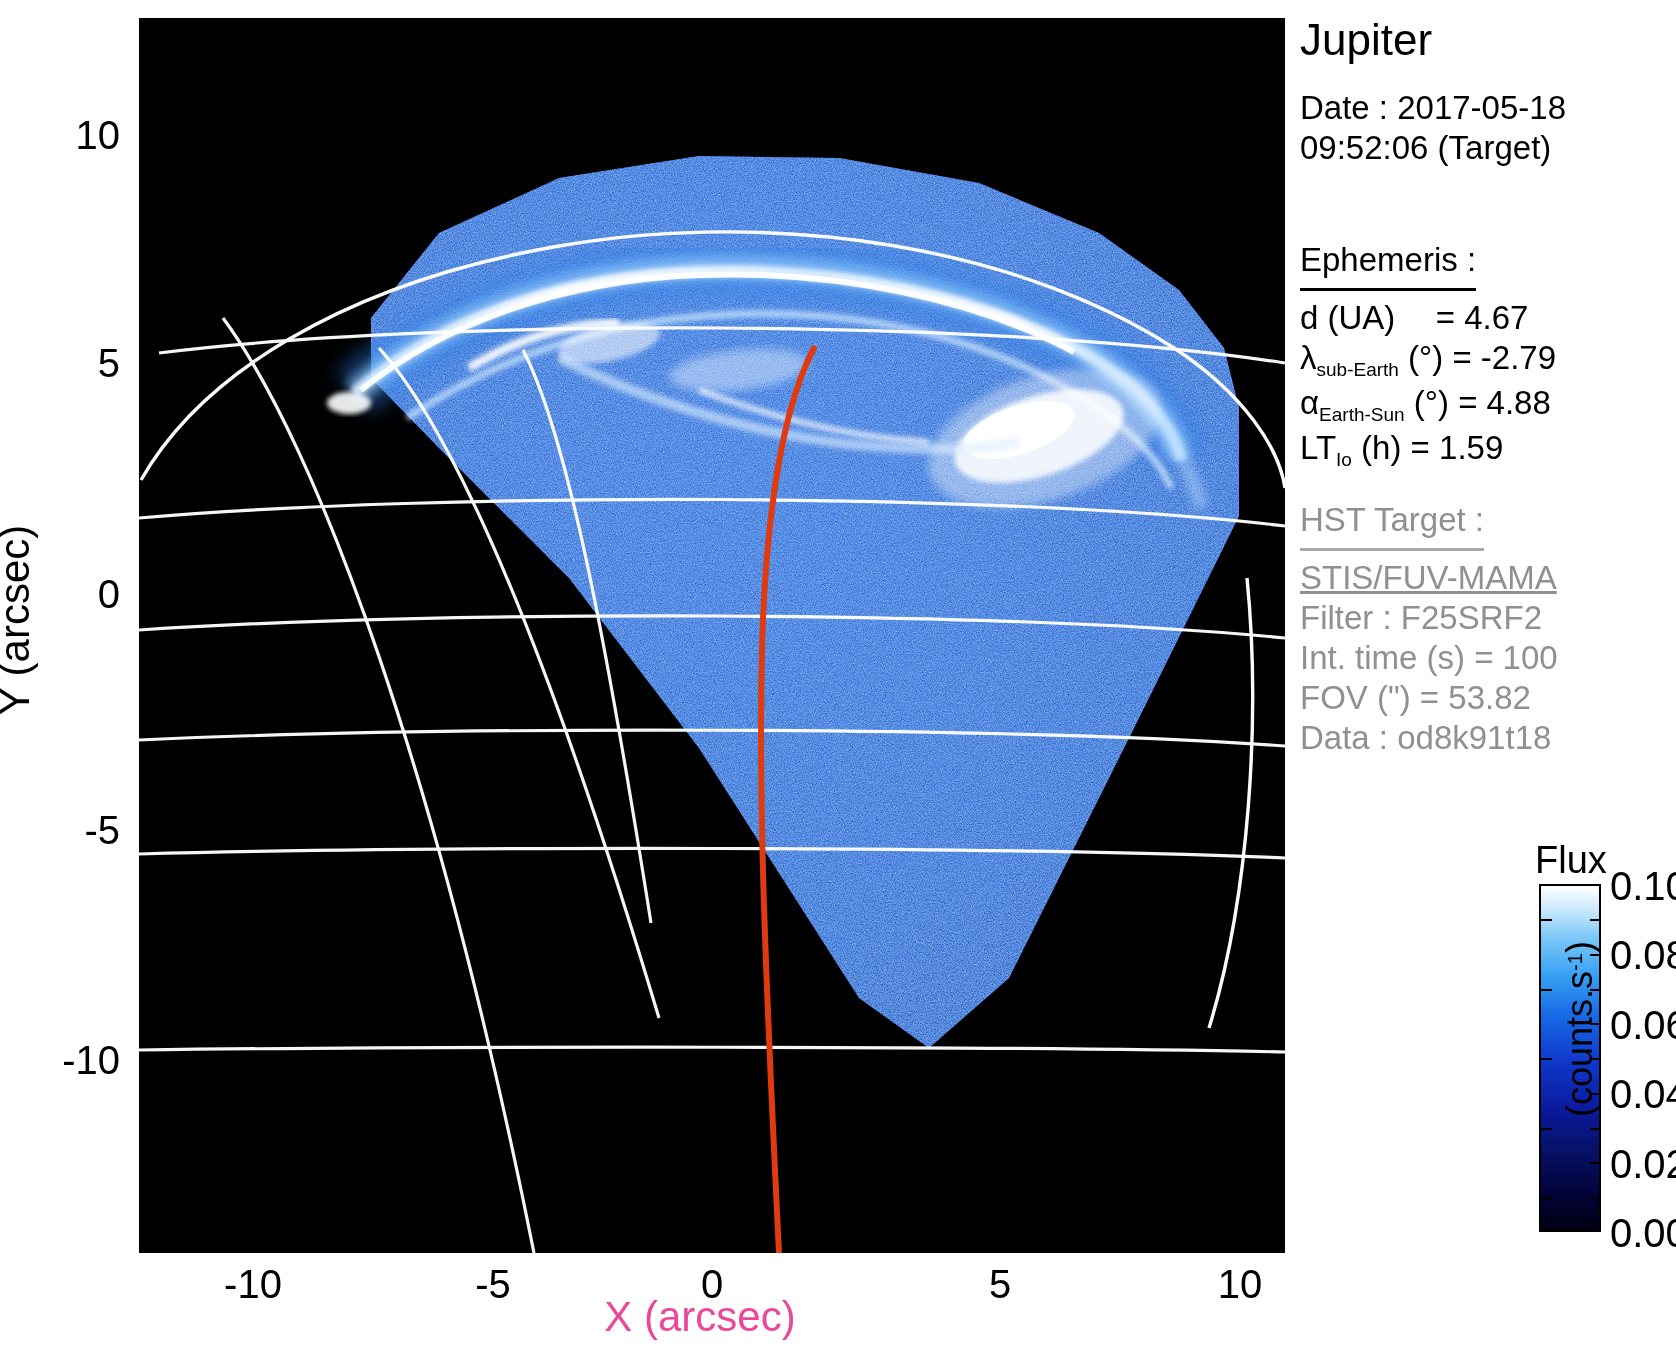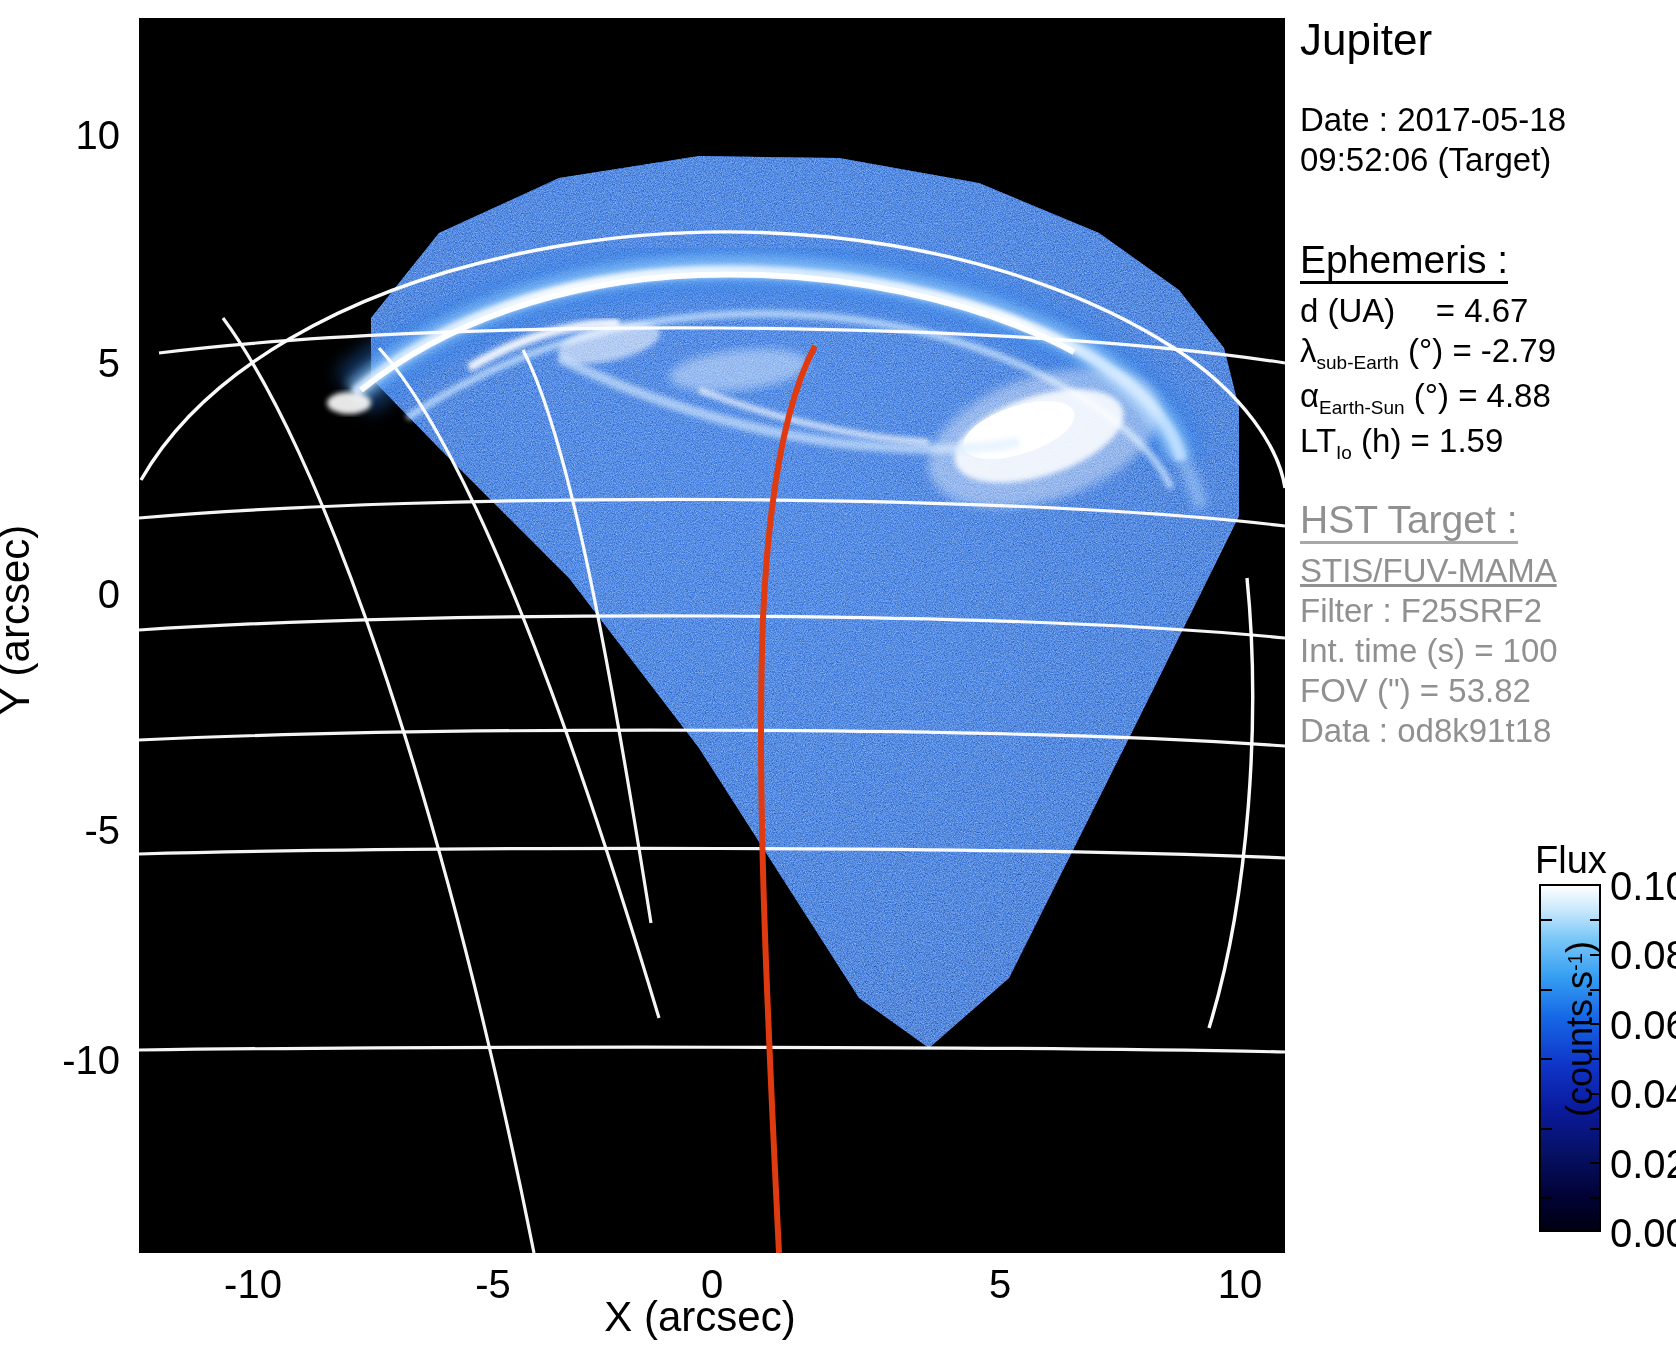--- a/index.html
+++ b/index.html
@@ -11,31 +11,31 @@
   
   #plot-wrap{position:absolute;left:139px;top:18px;width:1146px;height:1235px;background:#000;}
   #plot-svg{position:absolute;left:0;top:0;width:1146px;height:1235px;display:block;}
   .ytick-in{position:absolute;text-align:right;font-size:40px;line-height:40px;color:#000;white-space:nowrap;}
   .xtick{position:absolute;text-align:center;font-size:40px;line-height:40px;color:#000;white-space:nowrap;}
 
   #ylabel{position:absolute;left:-6px;top:470px;width:300px;text-align:center;
           font-size:42px;line-height:42px;color:#000;
           transform:rotate(-90deg);transform-origin:150px 150px;white-space:nowrap;}
   #xlabel{position:absolute;left:400px;top:1296px;width:600px;text-align:center;
-          font-size:42px;line-height:42px;color:#000000;white-space:nowrap;}
+          font-size:42px;line-height:42px;color:#ec4899;white-space:nowrap;}
 
   
   #panel{position:absolute;left:1300px;top:0;width:376px;height:1367px;background:#fff;}
   #title{position:absolute;left:0;top:12px;font-size:44px;line-height:56px;color:#000;white-space:nowrap;}
 
   .blk{position:absolute;left:0;width:376px;}
   .line{font-size:33px;line-height:40px;color:#000;white-space:nowrap;}
   .line.gray{color:#909090;}
-  .hdr{font-size:39px;line-height:40px;color:#000;white-space:nowrap;display:inline-block;
-       border-bottom:3px solid #000;padding-bottom:1px;}
+  .hdr{font-size:33px;line-height:40px;color:#000;white-space:nowrap;display:inline-block;
+       border-bottom:3px solid #000;padding-bottom:8px;}
   .hdr.gray{color:#909090;border-bottom:3px solid #a8a8a8;}
   .sub{font-size:19px;vertical-align:baseline;position:relative;top:7px;letter-spacing:0;}
   .sup{font-size:20px;vertical-align:baseline;position:relative;top:-10px;}
 
   
   #cb-title{position:absolute;left:1535px;top:838px;font-size:38px;line-height:44px;color:#000;white-space:nowrap;}
   #cb{position:absolute;left:1539px;top:884px;width:62px;height:348px;
       border:2px solid #000;box-sizing:border-box;
       background:linear-gradient(to top,
          #000014 0%, #020236 10%, #061063 22%, #0a1a9c 35%,
@@ -182,21 +182,21 @@
   <div class="xtick" style="left:940px;top:1264px;width:120px;">5</div>
   <div class="xtick" style="left:1180px;top:1264px;width:120px;">10</div>
 
   <div id="ylabel">Y (arcsec)</div>
   <div id="xlabel">X (arcsec)</div>
 
   <div id="panel">
 
     <div id="title">Jupiter</div>
 
-    <div class="blk" style="top:100px;">
+    <div class="blk" style="top:88px;">
       <div class="line">Date : 2017-05-18</div>
       <div class="line">09:52:06 (Target)</div>
     </div>
 
     <div class="blk" style="top:240px;">
       <div><span class="hdr">Ephemeris :</span></div>
 
       <div class="line" style="margin-top:7px;">
         <span>d (UA)</span>
         <span style="display:inline-block;width:22px;"></span>

